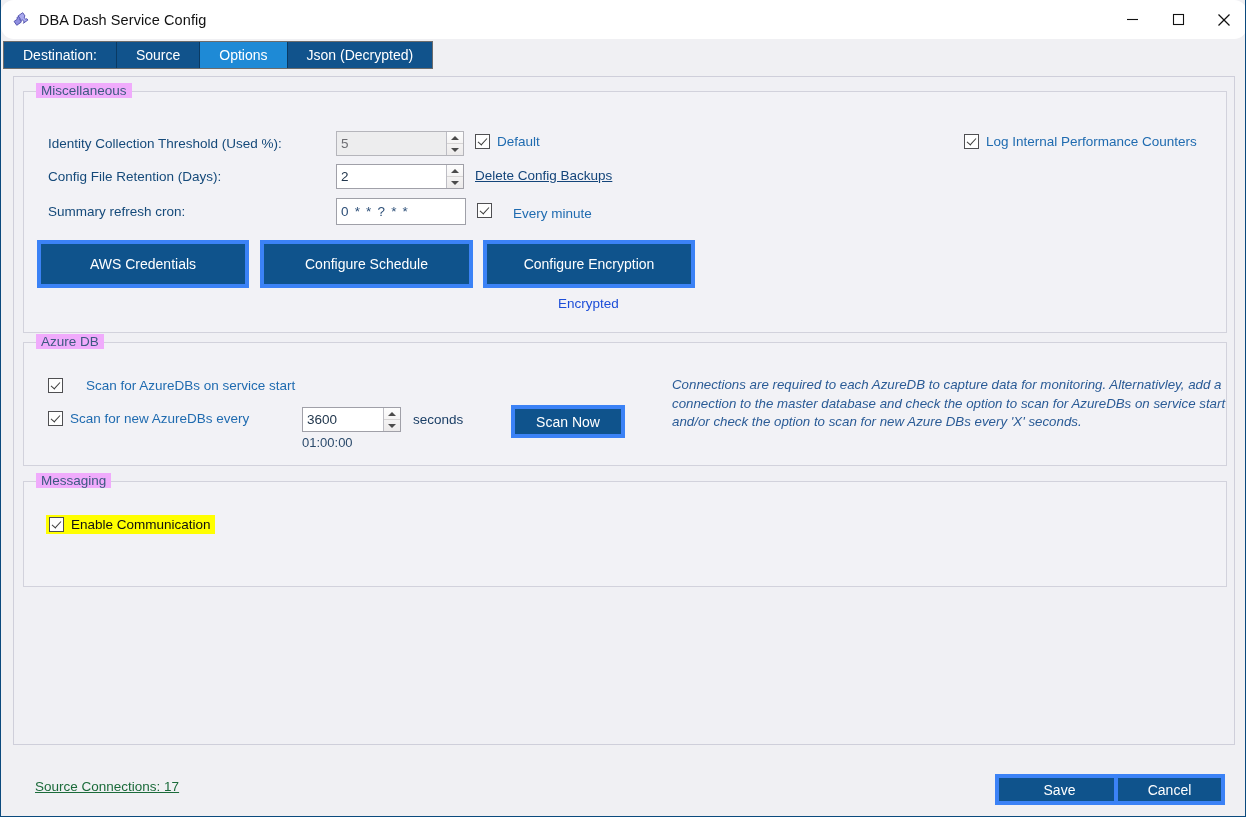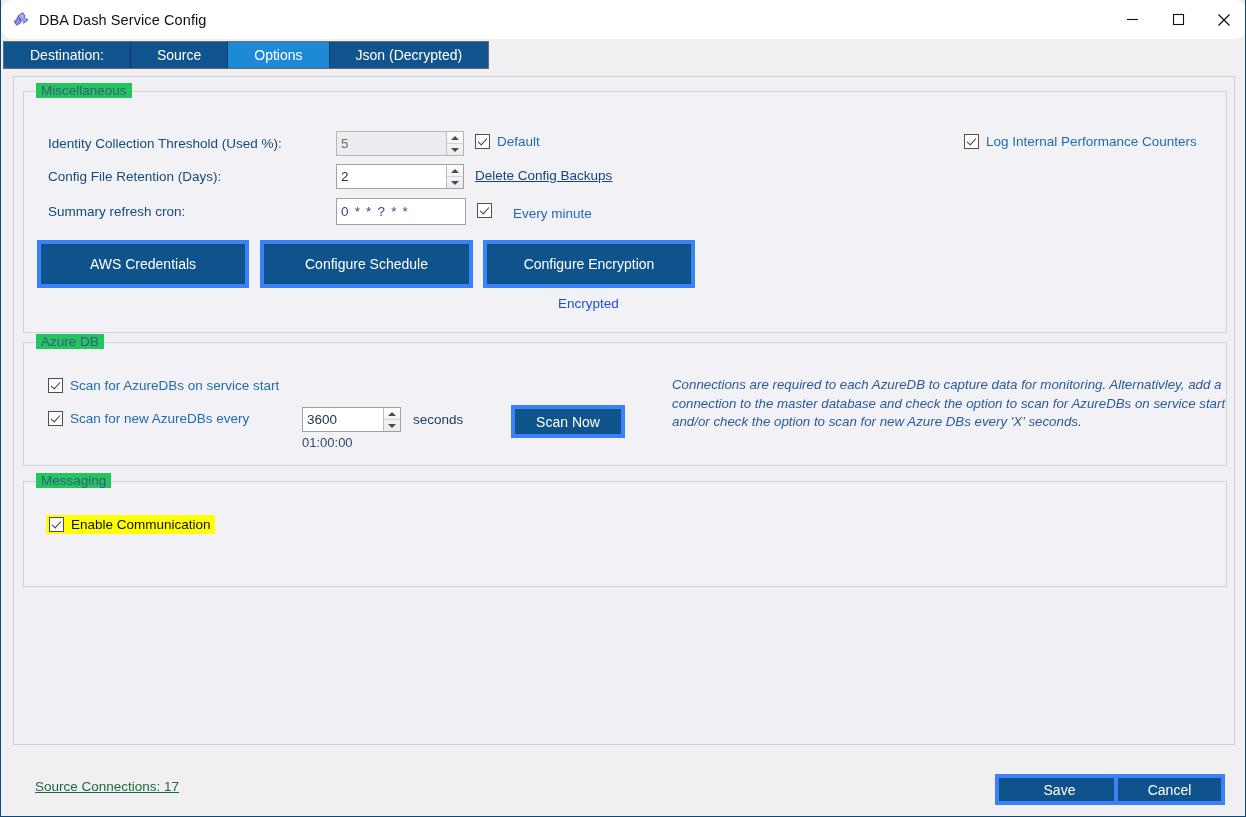--- a/index.html
+++ b/index.html
@@ -47,21 +47,21 @@
     background:#f0f0f3;
   }
   .tabs {
     position:absolute; left:2px; top:1px;
     height:28px; display:flex;
     border:1px solid #6c6c6c;
     background:#0f4c81;
   }
   .tab {
     height:26px; display:flex; align-items:center; justify-content:center;
-    padding:0 26px;
+    padding:0 19px;
     color:#ffffff; font-size:14px;
     background:#11538c;
     border-right:1px solid #0a3a63;
     white-space:nowrap;
     cursor:default;
   }
   .tab:last-child { border-right:none; }
   .tab.active { background:#1e8ad6; }
 
   
@@ -73,21 +73,21 @@
   }
 
   
   .group {
     position:absolute;
     border:1px solid #d2d2dc;
     background:#f2f2f6;
   }
   .group-title {
     position:absolute; top:-9px; left:12px;
-    background:#22c55e;
+    background:#f0abfc;
     padding:0 5px;
     font-size:13.5px;
     color:#3d5a80;
   }
 
   #grp-misc   { left:9px;  top:14px;  width:1204px; height:242px; }
   #grp-azure  { left:9px;  top:265px; width:1204px; height:124px; }
   #grp-msg    { left:9px;  top:404px; width:1204px; height:106px; }
 
   .lbl {
@@ -282,21 +282,21 @@
       <div class="btn" style="left:13px;  top:148px; width:212px; height:48px;">AWS Credentials</div>
       <div class="btn" style="left:236px; top:148px; width:213px; height:48px;">Configure Schedule</div>
       <div class="btn" style="left:459px; top:148px; width:212px; height:48px;">Configure Encryption</div>
 
       <div class="encrypted" style="left:534px; top:204px;">Encrypted</div>
     </div>
 
     <div class="group" id="grp-azure">
       <div class="group-title">Azure DB</div>
 
-      <div class="cb" style="left:24px; top:35px;">
+      <div class="cb" style="left:24px; top:35px;gap:16px;">
         <span class="box checked"></span>
         <span class="cb-label">Scan for AzureDBs on service start</span>
       </div>
 
       <div class="cb" style="left:24px; top:68px;">
         <span class="box checked"></span>
         <span class="cb-label">Scan for new AzureDBs every</span>
       </div>
 
       <div class="nud" style="left:278px; top:64px; width:99px;">

